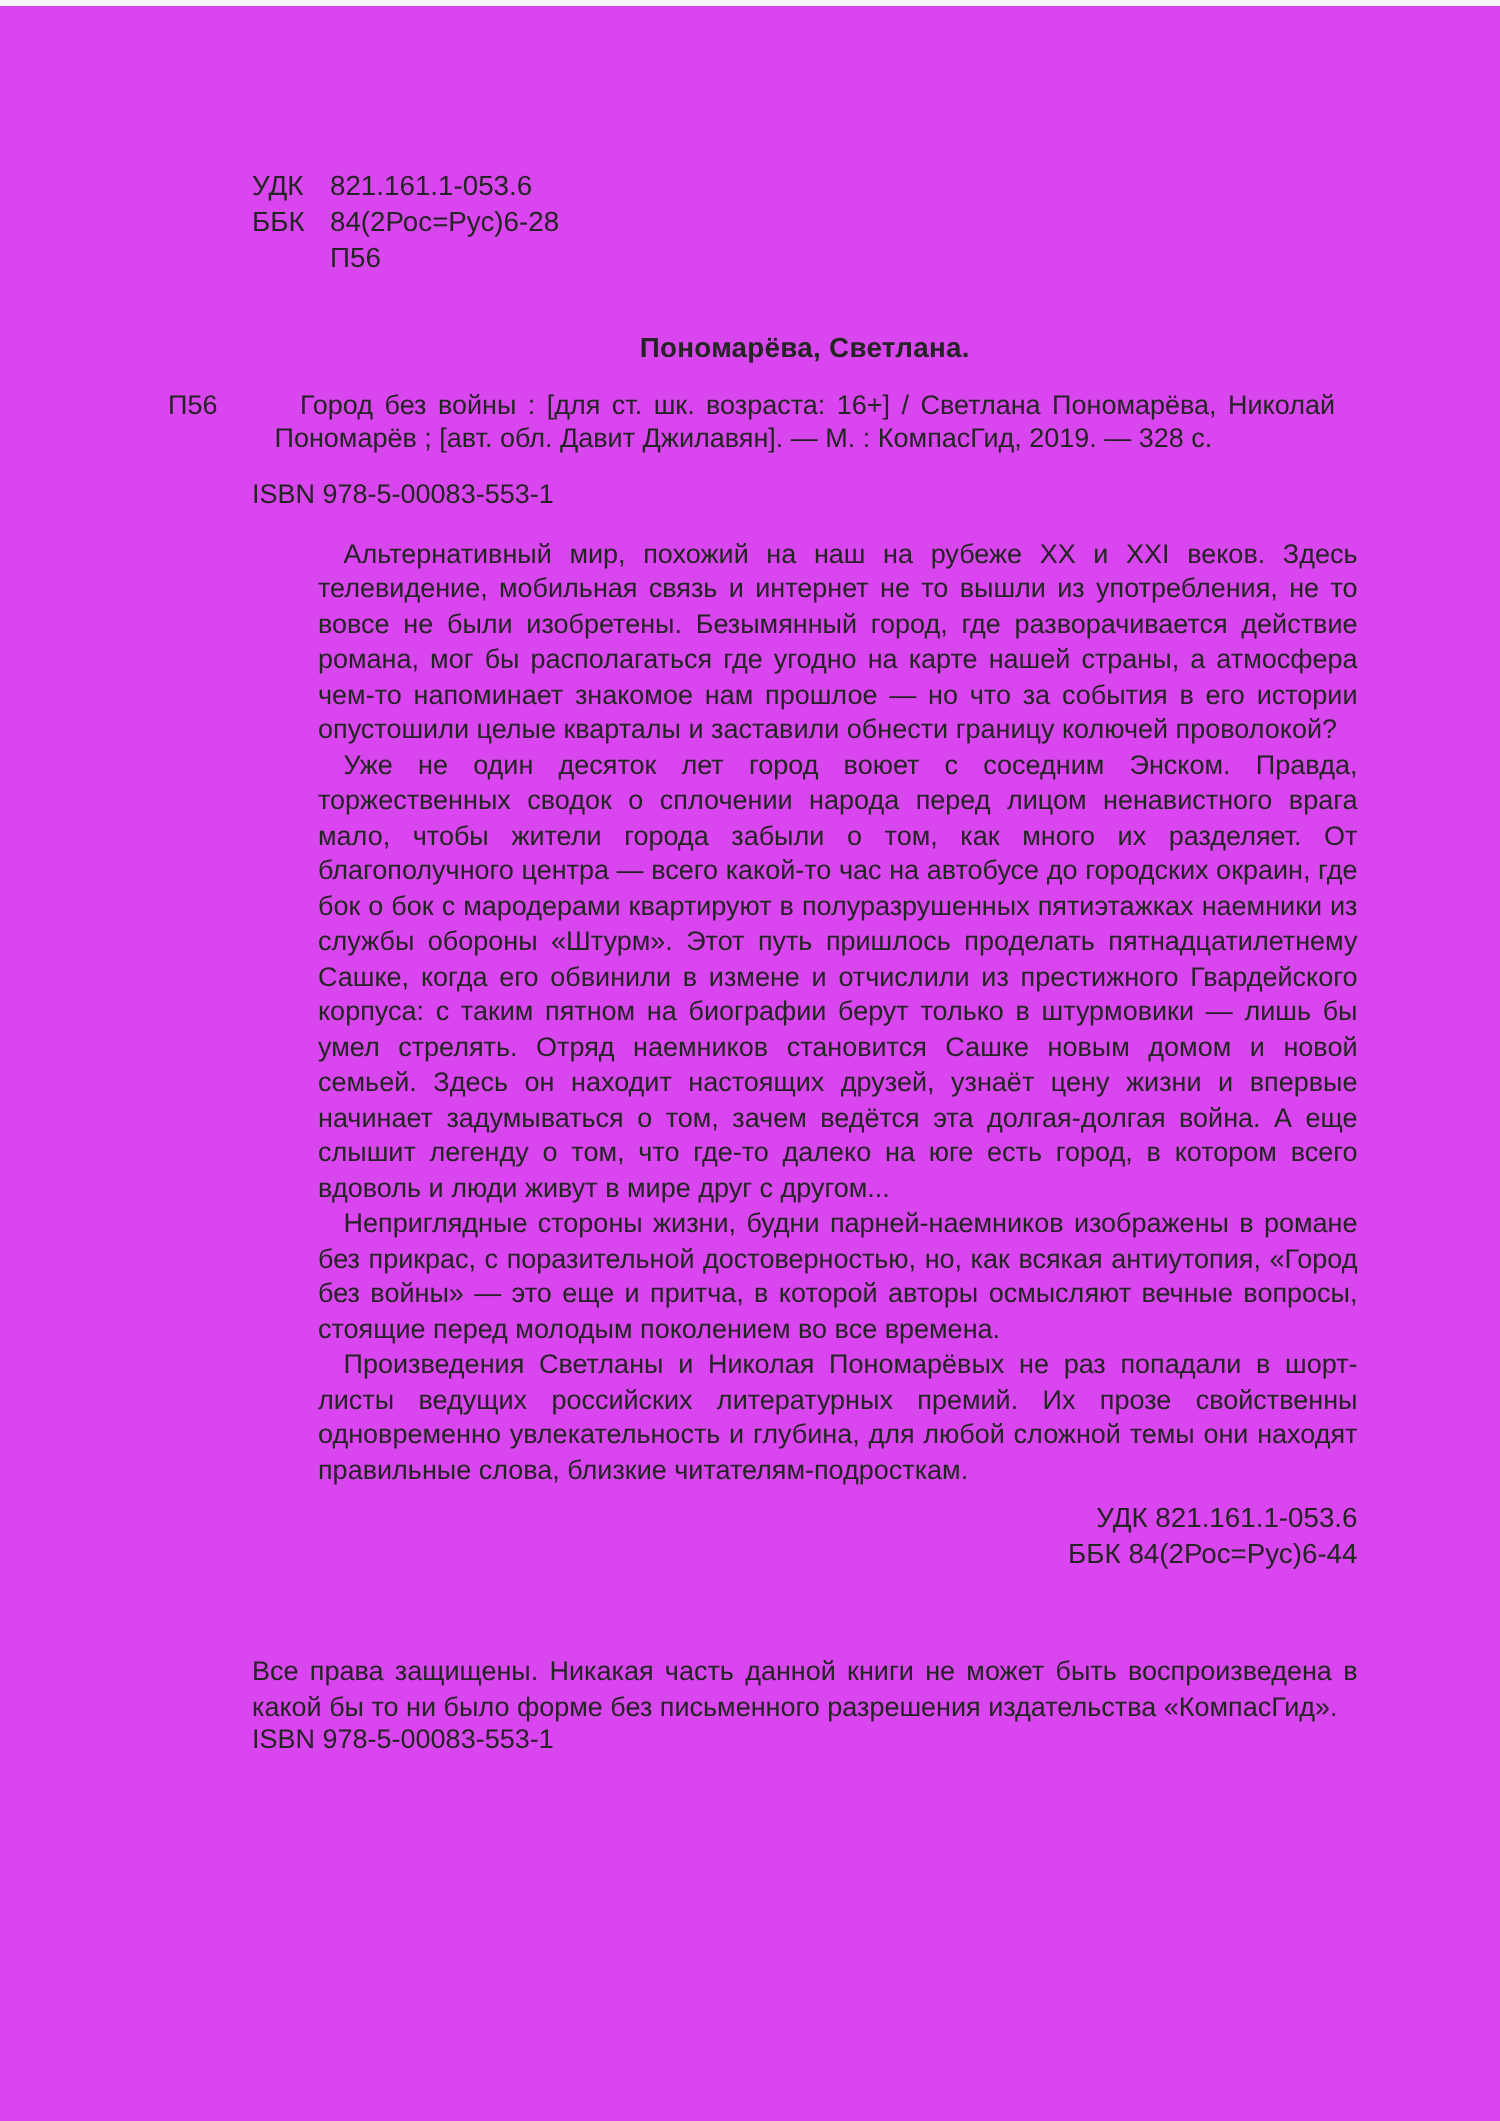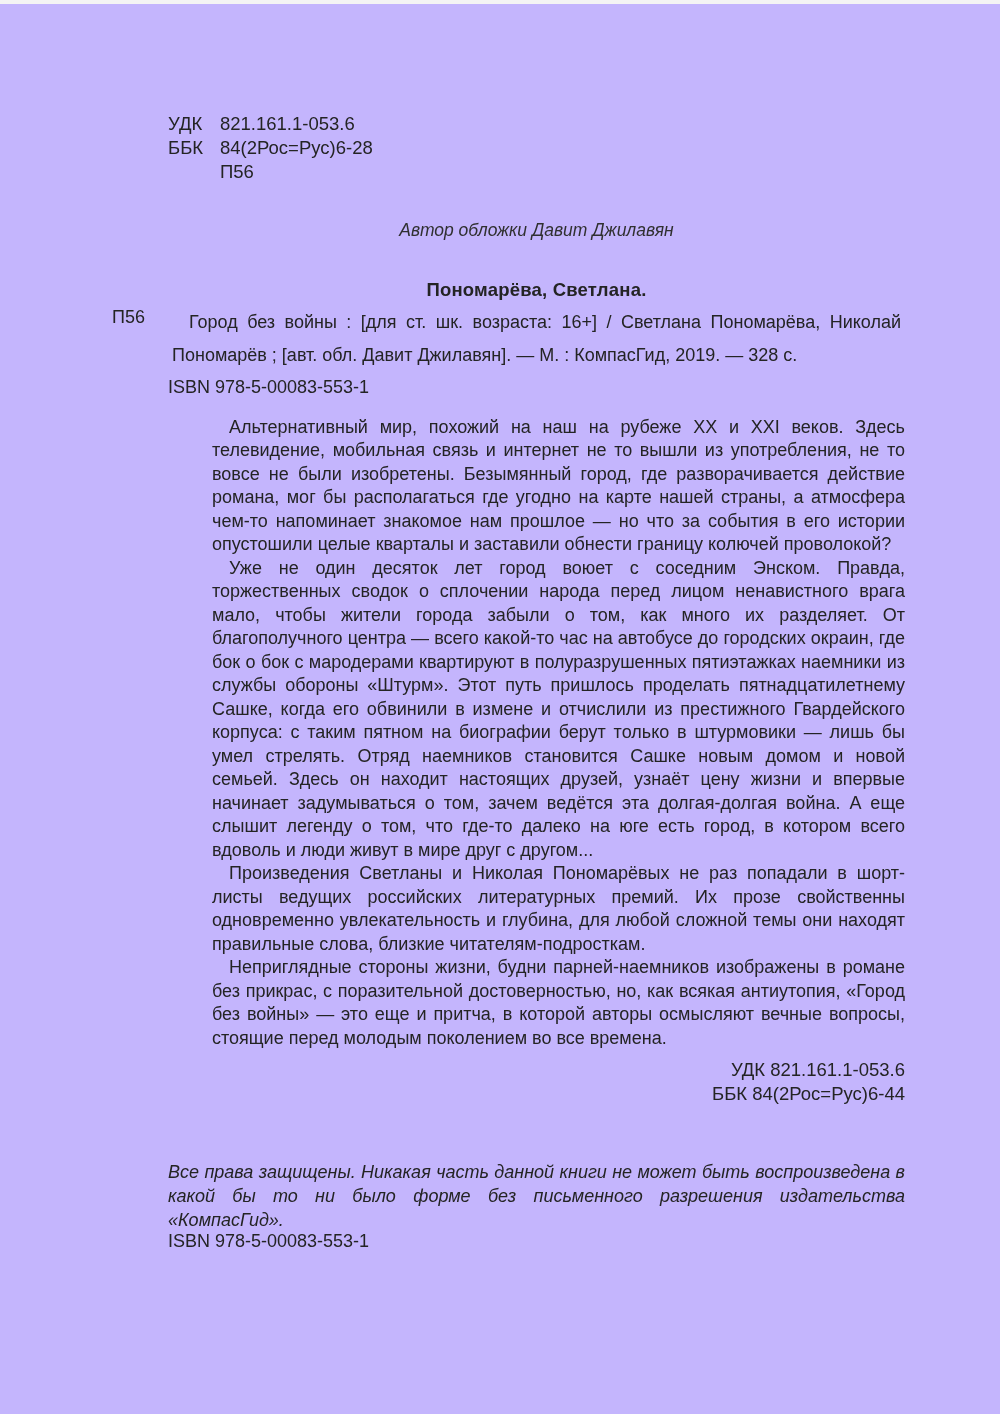--- a/index.html
+++ b/index.html
@@ -4,21 +4,21 @@
 <style>
   html, body {
     margin: 0;
     padding: 0;
     background: #ffffff;
   }
   .page {
     position: relative;
     width: 1000px;
     height: 1414px;
-    background: #c4b5fd;
+    background: #d946ef;
     overflow: hidden;
     font-family: "Liberation Sans", "DejaVu Sans", sans-serif;
     color: #242424;
   }
   .scan-edge {
     position: absolute;
     top: 0; left: 0;
     width: 100%; height: 4px;
     background: #f4f4f4;
   }
@@ -60,24 +60,24 @@
     text-align: center;
   }
   .card-entry-wrap { position: relative; }
   .card-code {
     position: absolute;
     left: -56px;
     top: 0;
     line-height: 23.5px;
   }
   .card-entry {
-    margin: 4px;
+    margin: 15px;
     text-indent: 17px;
     text-align: justify;
-    line-height: 33px;
+    line-height: 22px;
   }
   .card-isbn { line-height: 23.5px; }
 
   
   .annotation { margin-top: 16px; margin-left: 44px; }
   .annotation p {
     margin: 0;
     text-indent: 17px;
     text-align: justify;
     line-height: 23.5px;
@@ -89,21 +89,20 @@
     text-align: right;
     font-size: 18.5px;
     line-height: 24px;
   }
 
   
   .rights {
     margin-top: 54px;
     text-align: justify;
     line-height: 24px;
-    font-style: italic;
   }
 
   
   .bottom-row {
     position: relative;
     margin-top: 22px;
     line-height: 25px;
   }
   .isbn-bottom {
     position: absolute;
@@ -125,36 +124,35 @@
     <div class="codes-top">
       <div class="code-row">
         <span class="code-label">УДК</span><span>821.161.1-053.6</span>
       </div>
       <div class="code-row">
         <span class="code-label">ББК</span><span>84(2Рос=Рус)6-28</span>
       </div>
       <div class="code-row code-sign">П56</div>
     </div>
 
-    <div class="cover-note">Автор обложки Давит Джилавян</div>
 
     <div class="card">
       <div class="card-heading">Пономарёва, Светлана.</div>
       <div class="card-entry-wrap">
         <span class="card-code">П56</span>
         <p class="card-entry">Город без войны : [для ст. шк. возраста: 16+] / Светлана Пономарёва, Николай Пономарёв ; [авт. обл. Давит Джилавян]. — М. : КомпасГид, 2019. — 328 с.</p>
       </div>
       <div class="card-isbn">ISBN 978-5-00083-553-1</div>
     </div>
 
     <div class="annotation">
       <p>Альтернативный мир, похожий на наш на рубеже XX и XXI веков. Здесь телевидение, мобильная связь и интернет не то вышли из употребления, не то вовсе не были изобретены. Безымянный город, где разворачивается действие романа, мог бы располагаться где угодно на карте нашей страны, а атмосфера чем-то напоминает знакомое нам прошлое — но что за события в его истории опустошили целые кварталы и заставили обнести границу колючей проволокой?</p>
       <p>Уже не один десяток лет город воюет с соседним Энском. Правда, торжественных сводок о сплочении народа перед лицом ненавистного врага мало, чтобы жители города забыли о том, как много их разделяет. От благополучного центра — всего какой-то час на автобусе до городских окраин, где бок о бок с мародерами квартируют в полуразрушенных пятиэтажках наемники из службы обороны «Штурм». Этот путь пришлось проделать пятнадцатилетнему Сашке, когда его обвинили в измене и отчислили из престижного Гвардейского корпуса: с таким пятном на биографии берут только в штурмовики — лишь бы умел стрелять. Отряд наемников становится Сашке новым домом и новой семьей. Здесь он находит настоящих друзей, узнаёт цену жизни и впервые начинает задумываться о том, зачем ведётся эта долгая-долгая война. А еще слышит легенду о том, что где-то далеко на юге есть город, в котором всего вдоволь и люди живут в мире друг с другом...</p>
+      <p>Неприглядные стороны жизни, будни парней-наемников изображены в романе без прикрас, с поразительной достоверностью, но, как всякая антиутопия, «Город без войны» — это еще и притча, в которой авторы осмысляют вечные вопросы, стоящие перед молодым поколением во все времена.</p>
       <p>Произведения Светланы и Николая Пономарёвых не раз попадали в шорт-листы ведущих российских литературных премий. Их прозе свойственны одновременно увлекательность и глубина, для любой сложной темы они находят правильные слова, близкие читателям-подросткам.</p>
-      <p>Неприглядные стороны жизни, будни парней-наемников изображены в романе без прикрас, с поразительной достоверностью, но, как всякая антиутопия, «Город без войны» — это еще и притча, в которой авторы осмысляют вечные вопросы, стоящие перед молодым поколением во все времена.</p>
     </div>
 
     <div class="codes-bottom">
       <div>УДК 821.161.1-053.6</div>
       <div>ББК 84(2Рос=Рус)6-44</div>
     </div>
 
     <div class="rights">Все права защищены. Никакая часть данной книги не может быть воспроизведена в какой бы то ни было форме без письменного разрешения издательства «КомпасГид».</div>
 
     <div class="bottom-row">

